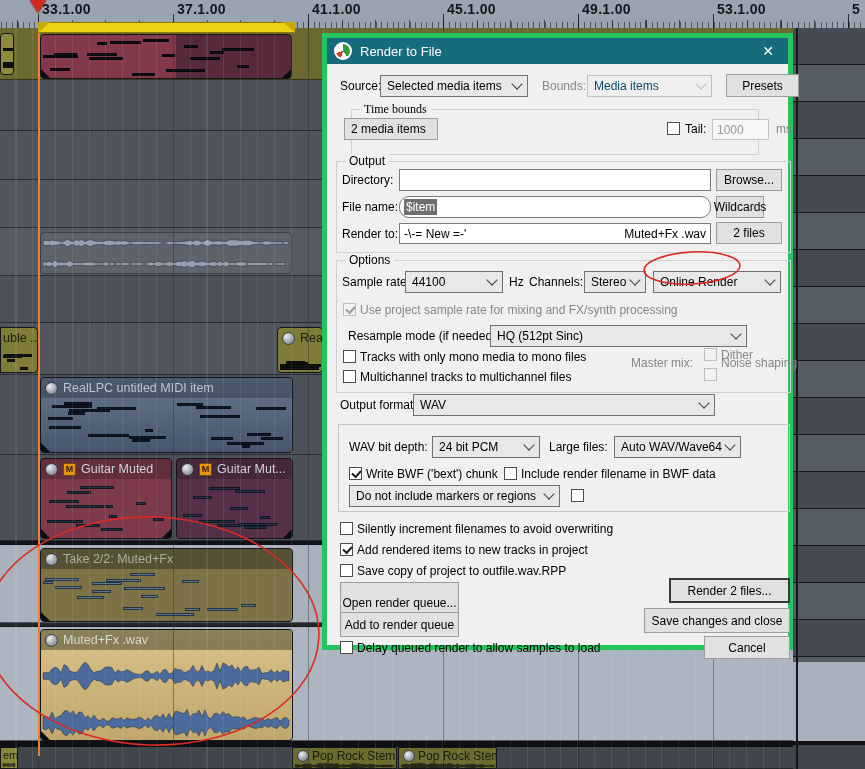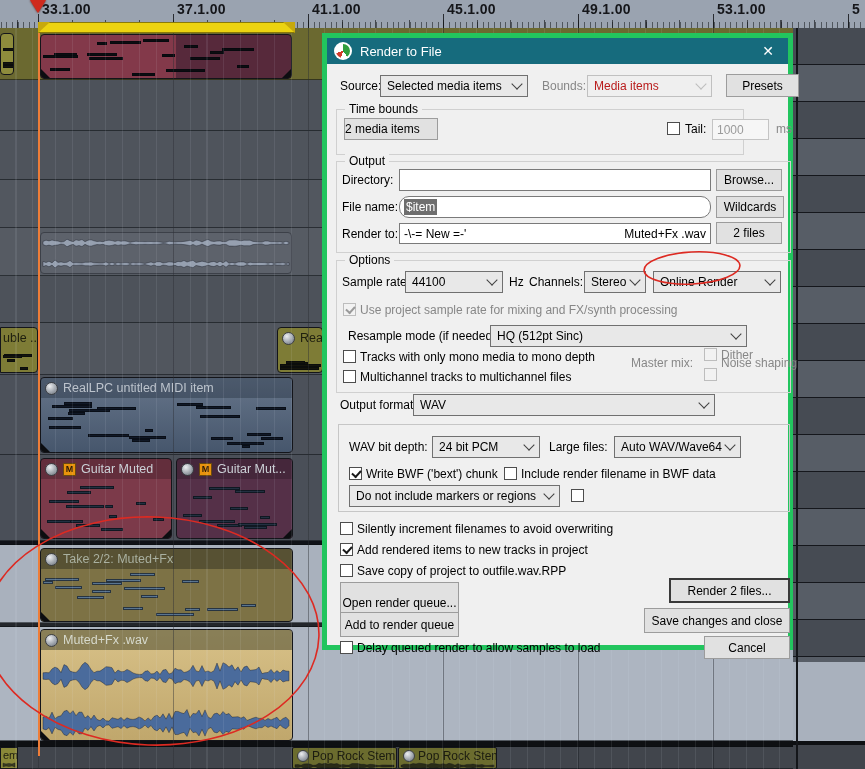--- a/index.html
+++ b/index.html
@@ -66,21 +66,21 @@
   .appicon i{position:absolute;left:2px;top:2px;width:14px;height:14px;border-radius:50%;
     background:conic-gradient(#2f9e3d 0 40%,#ffffff 40% 55%,#d23a2a 55% 70%,#ffffff 70% 100%);}
   .closex{margin-left:auto;margin-right:10px;color:#fff;font-size:14px;width:20px;text-align:center;cursor:default;}
   .dbody{position:absolute;left:0;top:26px;right:0;bottom:0;}
   .lbl{position:absolute;white-space:nowrap;}
   .glbl{color:#878787;}
   .combo{position:absolute;background:#e8e8e8;border:1px solid #707070;box-sizing:border-box;
     display:flex;align-items:center;padding:0 20px 0 6px;white-space:nowrap;overflow:hidden;}
   .combo .arr{position:absolute;right:6px;top:50%;width:7px;height:7px;margin-top:-6px;
     border-right:1.6px solid #404040;border-bottom:1.6px solid #404040;transform:rotate(45deg);}
-  .combo.dis{background:#efefef;border-color:#c0c0c0;color:#b91c1c;}
+  .combo.dis{background:#efefef;border-color:#c0c0c0;color:#0c4a6e;}
   .combo.dis .arr{border-color:#bdbdbd;}
   .btn{position:absolute;background:#e1e1e1;border:1px solid #9c9c9c;box-sizing:border-box;
     display:flex;align-items:center;justify-content:center;white-space:nowrap;}
   .btn.def{border:2px solid #3a3a3a;}
   .tinput{position:absolute;background:#fff;border:1px solid #7a7a7a;box-sizing:border-box;
     display:flex;align-items:center;padding:0 4px;white-space:nowrap;overflow:hidden;}
   .tinput.dis{background:#f6f6f6;border-color:#c4c4c4;color:#9a9a9a;}
   .sel{background:#6e6e6e;color:#fff;padding:1px 2px;}
   .grp{position:absolute;border:1px solid #d0d0d0;box-sizing:border-box;}
   .grp .cap{position:absolute;left:8px;top:-8px;background:#f0f0f0;padding:0 4px;}
@@ -360,24 +360,24 @@
       </div>
       <span class="lbl glbl" style="left:215px;top:15px;">Bounds:</span>
       <div class="combo dis" style="left:260px;top:11px;width:125px;height:22px;">
         <span>Media items</span>
           <i class="arr"></i>
       </div>
       <div class="btn" style="left:399px;top:10px;width:73px;height:23px;">
         <span>Presets</span>
       </div>
 
-      <div class="grp" style="left:9px;top:45px;width:408px;height:46px;">
+      <div class="grp" style="left:24px;top:45px;width:408px;height:46px;font-family:Liberation Serif, serif;">
         <span class="cap">Time bounds</span>
       </div>
-      <div class="btn" style="left:17px;top:54px;width:94px;height:22px;justify-content:flex-start;">
+      <div class="btn" style="left:17px;top:54px;width:94px;height:22px;justify-content:flex-start;padding-left:6px;">
         <span>2 media items</span>
       </div>
       <span class="cb" style="left:340px;top:58px;"></span>
       <span class="lbl" style="left:358px;top:58px;">Tail:</span>
       <div class="tinput dis" style="left:385px;top:55px;width:57px;height:21px;">
         <span>1000</span>
       </div>
       <span class="lbl glbl" style="left:449px;top:58px;">ms</span>
 
       <div class="grp" style="left:9px;top:97px;width:455px;height:92px;">
@@ -387,21 +387,21 @@
       <div class="tinput" style="left:72px;top:105px;width:312px;height:22px;">
         <span></span>
       </div>
       <div class="btn" style="left:389px;top:105px;width:66px;height:22px;">
         <span>Browse...</span>
       </div>
       <span class="lbl" style="left:15px;top:136px;">File name:</span>
       <div class="tinput" style="left:72px;top:132px;width:312px;height:22px;border-radius:10px;">
         <span class="sel">$item</span>
       </div>
-      <div class="btn" style="left:389px;top:132px;width:68px;height:22px;">
+      <div class="btn" style="left:389px;top:132px;width:48px;height:22px;">
         <span>Wildcards</span>
       </div>
       <span class="lbl" style="left:15px;top:163px;">Render to:</span>
       <div class="tinput" style="left:72px;top:159px;width:312px;height:21px;justify-content:space-between;">
         <span>-\-= New =-'</span>
         <span>Muted+Fx .wav</span>
       </div>
       <div class="btn" style="left:389px;top:158px;width:66px;height:22px;">
         <span>2 files</span>
       </div>
@@ -425,21 +425,21 @@
           <i class="arr"></i>
       </div>
       <span class="cb dis on" style="left:16px;top:239px;"></span>
       <span class="lbl glbl" style="left:33px;top:239px;">Use project sample rate for mixing and FX/synth processing</span>
       <span class="lbl" style="left:21px;top:265px;">Resample mode (if needed):</span>
       <div class="combo" style="left:163px;top:261px;width:257px;height:22px;">
         <span>HQ (512pt Sinc)</span>
           <i class="arr"></i>
       </div>
       <span class="cb" style="left:16px;top:286px;"></span>
-      <span class="lbl" style="left:33px;top:286px;">Tracks with only mono media to mono depth</span>
+      <span class="lbl" style="left:33px;top:286px;">Tracks with only mono media to mono files</span>
       <span class="lbl glbl" style="left:304px;top:292px;">Master mix:</span>
       <span class="cb dis" style="left:377px;top:284px;"></span>
       <span class="lbl glbl" style="left:394px;top:284px;">Dither</span>
       <span class="cb" style="left:16px;top:306px;"></span>
       <span class="lbl" style="left:33px;top:306px;">Multichannel tracks to multichannel files</span>
       <span class="cb dis" style="left:377px;top:304px;"></span>
       <span class="lbl glbl" style="left:394px;top:292px;">Noise shaping</span>
 
       <span class="lbl" style="left:13px;top:334px;">Output format:</span>
       <div class="combo" style="left:86px;top:330px;width:302px;height:22px;">

